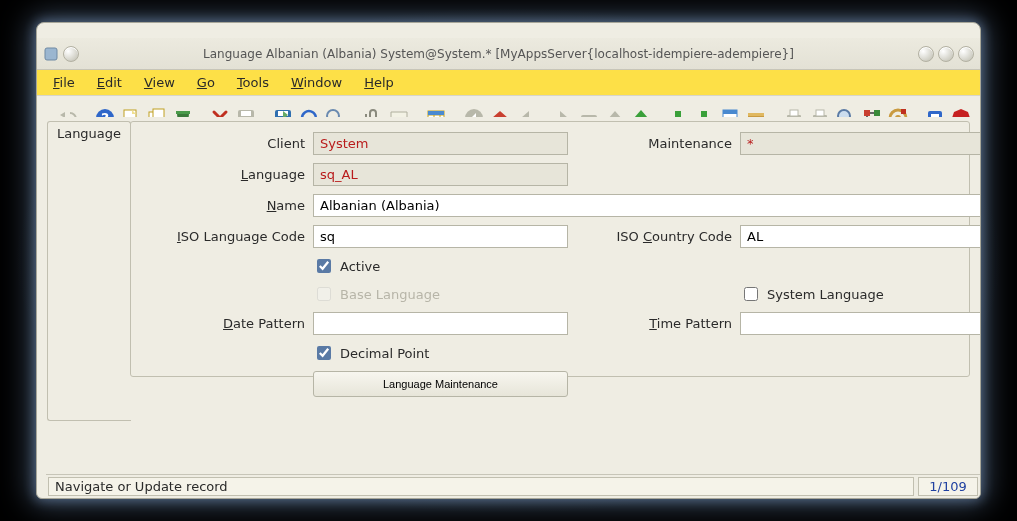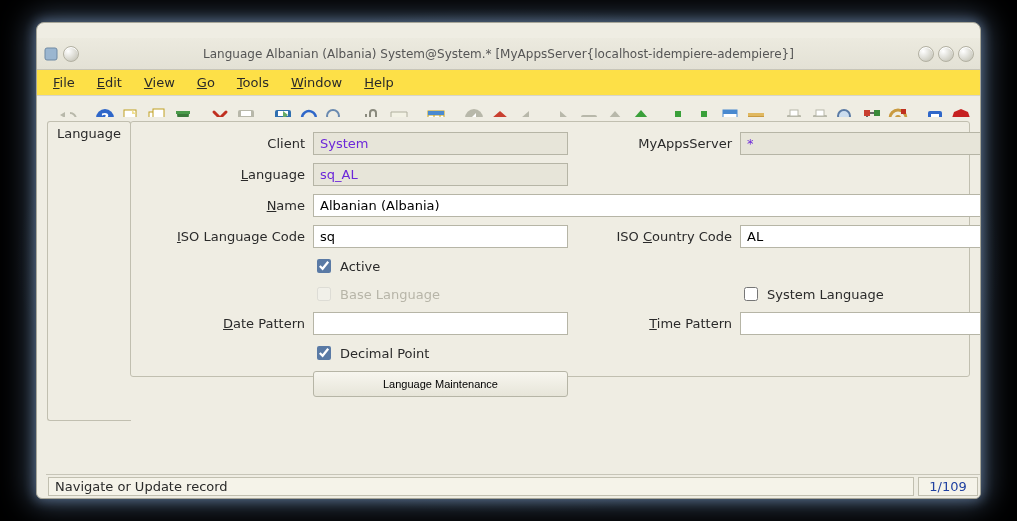--- a/index.html
+++ b/index.html
@@ -163,21 +163,21 @@
     height: 23px;
     border:1px solid #b6b5a6;
     padding: 0 6px;
     font-size:13px;
     font-family:inherit;
     background:#fff;
     width:100%;
   }
   .ro-field {
     background:#e7e5d9;
-    color:#6d28d9;
+    color:#b91c1c;
     display:flex;
     align-items:center;
   }
   .name-field {
     background:#cfe0f3;
     border:1px solid #698bb5;
   }
   .wide { grid-column: 2 / span 3; }
   .chkrow {
     display:flex;
@@ -474,21 +474,21 @@
       <span>Language</span>
     </div>
     <div class="panel-lborder"></div>
     <div class="panel">
       <div class="form">
 
         <div class="lab">Client</div>
         <div class="ro-field">
             <span>System</span>
           </div>
-        <div class="lab"><span>MyAppsServer</span></div>
+        <div class="lab"><span>Maintenance</span></div>
         <div class="ro-field">
             <span>*</span>
           </div>
 
         <div class="lab"><span class="mn">L</span>anguage</div>
         <div class="ro-field">
             <span>sq_AL</span>
           </div>
         <div></div>
           <div></div>

